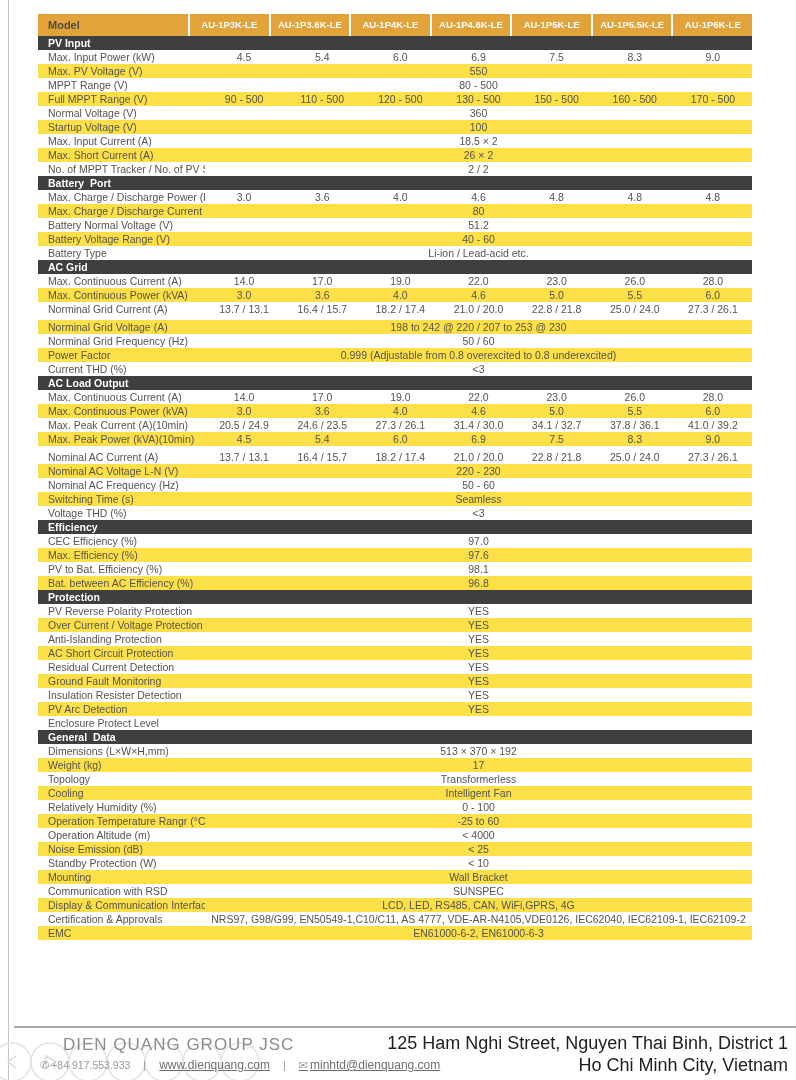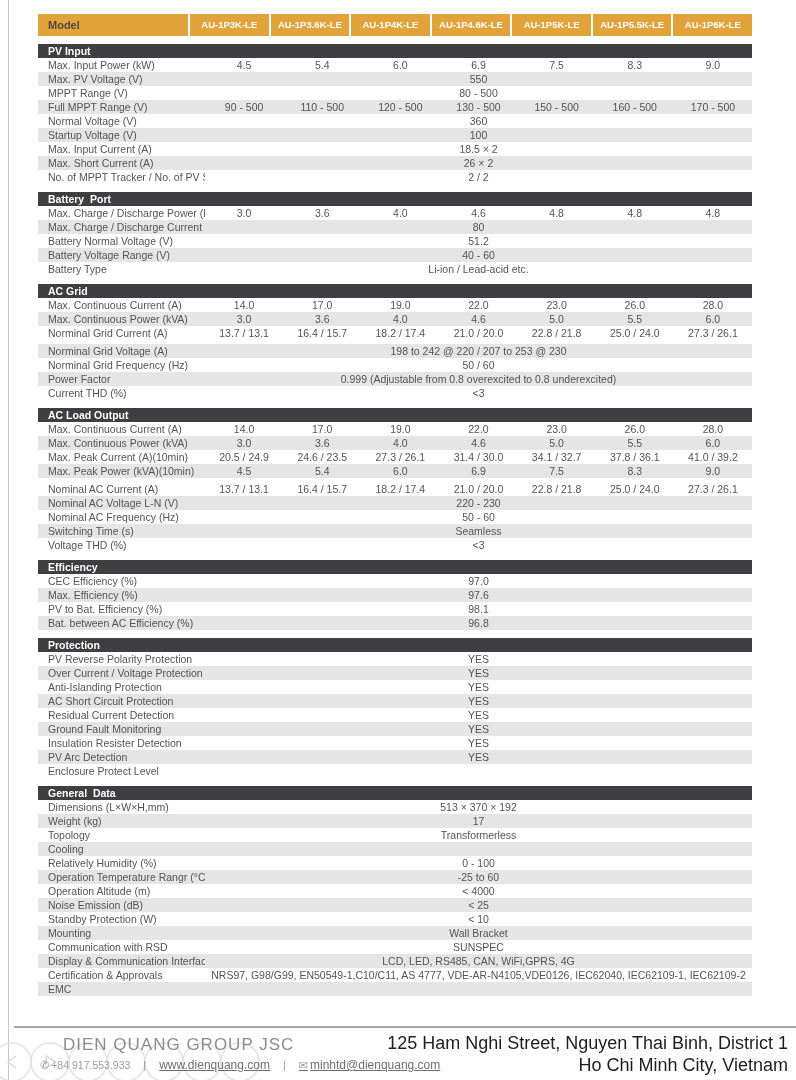--- a/index.html
+++ b/index.html
@@ -9,23 +9,23 @@
   .left-rule{position:absolute;left:8px;top:0;width:1px;height:1080px;background:#c7c7c7;}
 
   
   .spec{position:absolute;left:38px;top:14px;width:714px;}
   .thead{display:flex;height:22px;background:#E2A33B;}
   .thead .lbl{width:150px;box-sizing:border-box;padding-left:10px;line-height:22px;
               font-weight:bold;font-size:11px;color:#4e4a43;}
   .thead .m{flex:1;text-align:center;line-height:22px;color:#fff;font-weight:bold;
             font-size:9.5px;border-left:2px solid #fff;white-space:nowrap;overflow:hidden;}
   .bar{height:14px;background:#3F3E40;color:#fff;font-weight:bold;font-size:10.5px;
-       line-height:14px;padding-left:10px;white-space:pre;margin-top:8px;}
+       line-height:14px;padding-left:10px;white-space:pre;}
   .r{display:flex;height:14px;align-items:center;font-size:10.5px;color:#545456;background:#fff;}
-  .r.g{background:#e5e5e5;}
+  .r.g{background:#fde047;}
   .r .lbl{width:167px;box-sizing:border-box;padding-left:10px;white-space:nowrap;overflow:hidden;}
   .r .v{flex:1;text-align:center;white-space:nowrap;}
   .r .mg{flex:7;text-align:center;white-space:nowrap;}
   .sp{height:4px;background:#fff;}
 
   
   .footer-line{position:absolute;left:14px;top:1026px;width:782px;height:2px;background:#a8a8a8;}
   .wm{position:absolute;left:0;top:1038px;}
   .company{position:absolute;left:63px;top:1035px;font-size:17px;color:#8c8c8c;
            letter-spacing:1px;white-space:nowrap;}
@@ -307,20 +307,21 @@
       <div class="r g">
         <div class="lbl">Weight (kg)</div>
         <div class="mg">17</div>
       </div>
       <div class="r">
         <div class="lbl">Topology</div>
         <div class="mg">Transformerless</div>
       </div>
       <div class="r g">
         <div class="lbl">Cooling</div>
+        <div class="mg">Intelligent Fan</div>
       </div>
       <div class="r">
         <div class="lbl">Relatively Humidity (%)</div>
         <div class="mg">0 - 100</div>
       </div>
       <div class="r g">
         <div class="lbl">Operation Temperature Rangr (°C)</div>
         <div class="mg">-25 to 60</div>
       </div>
       <div class="r">
@@ -346,20 +347,21 @@
       <div class="r g">
         <div class="lbl">Display &amp; Communication Interfaces</div>
         <div class="mg">LCD, LED, RS485, CAN, WiFi,GPRS, 4G</div>
       </div>
       <div class="r">
         <div class="lbl">Certification &amp; Approvals</div>
         <div class="mg">NRS97, G98/G99, EN50549-1,C10/C11, AS 4777, VDE-AR-N4105,VDE0126, IEC62040, IEC62109-1, IEC62109-2</div>
       </div>
       <div class="r g">
         <div class="lbl">EMC</div>
+        <div class="mg">EN61000-6-2, EN61000-6-3</div>
       </div>
     </div>
 
   <div class="footer-line"></div>
 
   <svg class="wm" width="300" height="42" viewBox="0 0 300 42">
     <g fill="none" stroke="#e3e3e3" stroke-width="1.5">
       <circle cx="12" cy="24" r="19"></circle>
       <circle cx="50" cy="24" r="19"></circle>
       <circle cx="88" cy="24" r="19"></circle>

